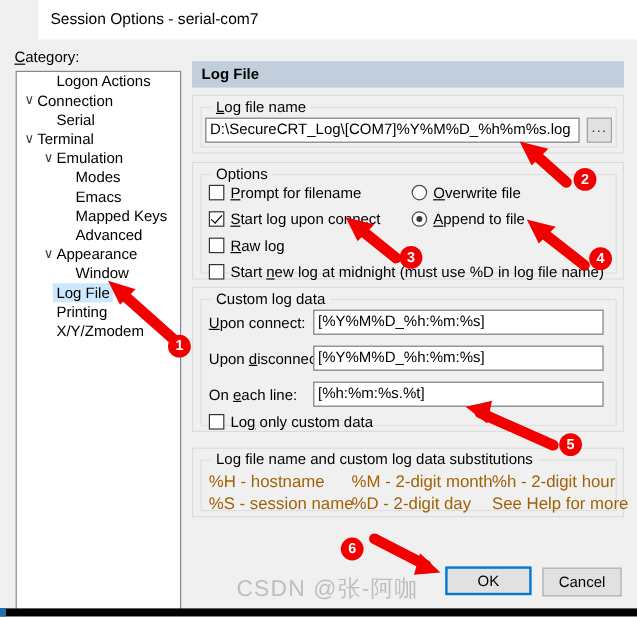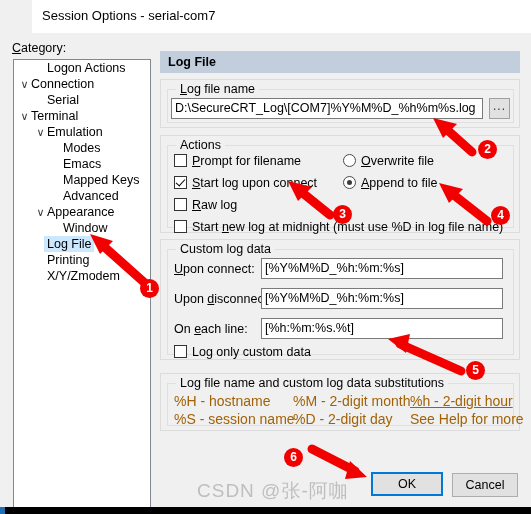--- a/index.html
+++ b/index.html
@@ -322,21 +322,21 @@
       <div class="panel" style="top:28px; height:49px;">
         <div class="groupbox" style="left:6px; top:9px; width:347px; height:34px;">
           <div class="gb-title"><u>L</u>og file name</div>
         </div>
         <div class="tinput" style="left:10px; top:18px; width:312px;">D:\SecureCRT_Log\[COM7]%Y%M%D_%h%m%s.log</div>
         <div class="dots-btn" style="left:328px; top:18px;">...</div>
       </div>
 
       <div class="panel" style="top:84px; height:98px;">
         <div class="groupbox" style="left:6px; top:9px; width:347px; height:83px;">
-          <div class="gb-title">Actions</div>
+          <div class="gb-title">Options</div>
         </div>
 
         <div class="cb-row" style="left:13px; top:18px;text-align:right;">
           <span class="cb-box"></span><span><u>P</u>rompt for filename</span>
         </div>
         <div class="cb-row" style="left:13px; top:40px;">
           <span class="cb-box on"></span><span><u>S</u>tart log upon connect</span>
         </div>
         <div class="cb-row" style="left:13px; top:62px;">
           <span class="cb-box"></span><span><u>R</u>aw log</span>
@@ -371,21 +371,21 @@
           <span class="cb-box"></span><span>Lo<u>g</u> only custom data</span>
         </div>
       </div>
 
       <div class="panel" style="top:322px; height:58px;">
         <div class="groupbox" style="left:6px; top:9px; width:347px; height:43px;">
           <div class="gb-title">Log file name and custom log data substitutions</div>
         </div>
         <div class="subs-line" style="left:13px; top:19px;">%H - hostname</div>
         <div class="subs-line" style="left:132px; top:19px;">%M - 2-digit month</div>
-        <div class="subs-line" style="left:249px; top:19px;text-decoration:underline;">%h - 2-digit hour</div>
+        <div class="subs-line" style="left:249px; top:19px;">%h - 2-digit hour</div>
         <div class="subs-line" style="left:13px; top:37px;">%S - session name</div>
         <div class="subs-line" style="left:132px; top:37px;">%D - 2-digit day</div>
         <div class="subs-line" style="left:249px; top:37px;">See Help for more</div>
       </div>
 
     </div>
 
     <div class="btn primary" style="left:371px; top:439px; width:72px;">OK</div>
     <div class="btn" style="left:452px; top:440px; width:66px;">Cancel</div>
 

